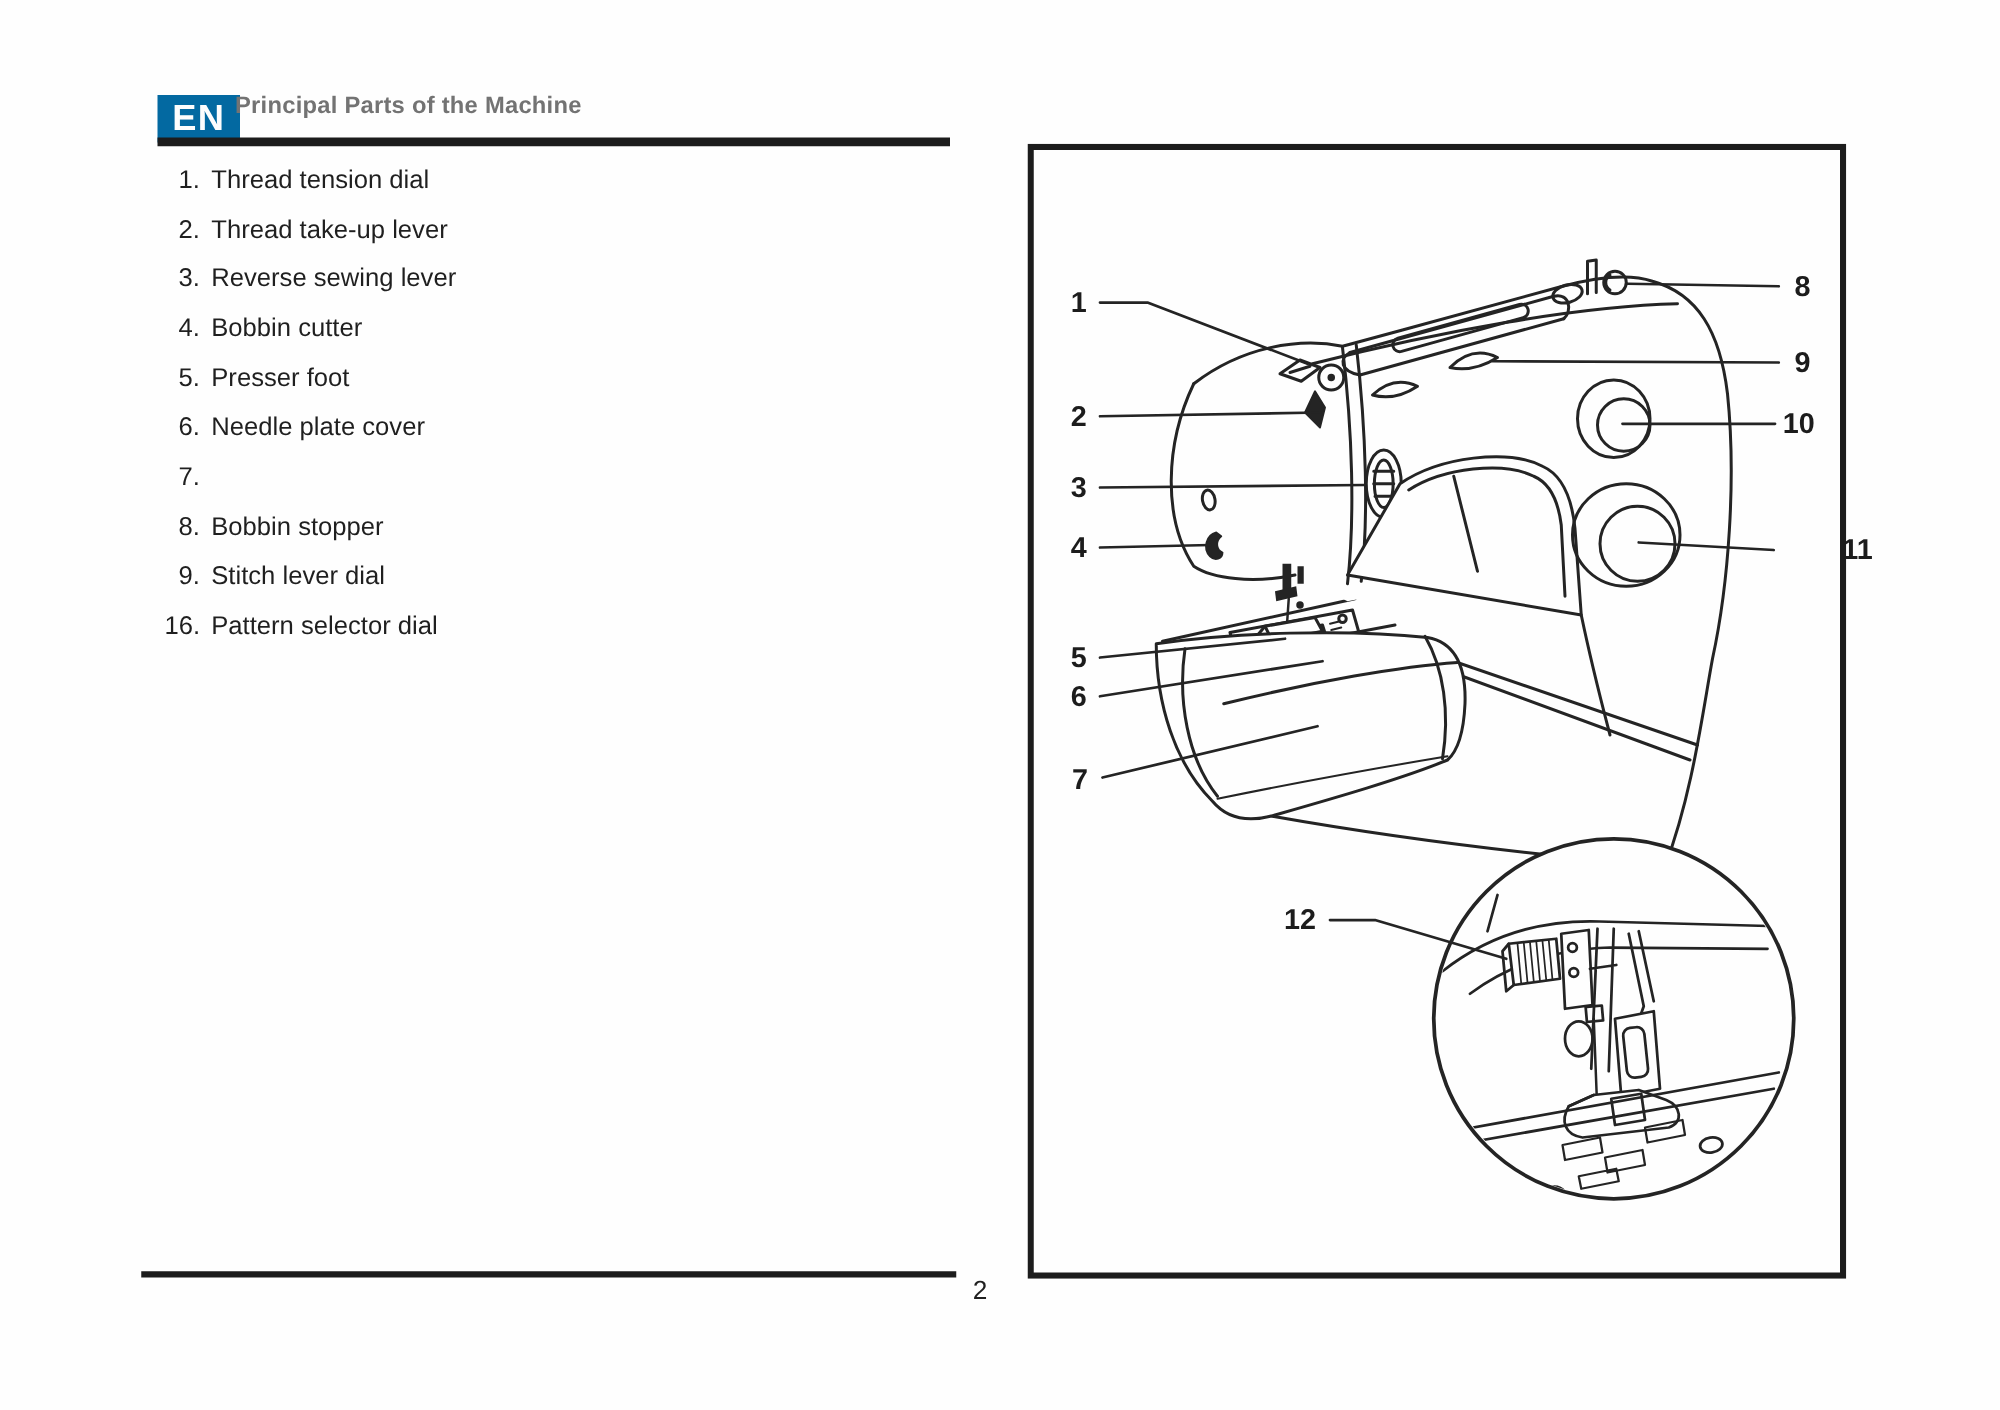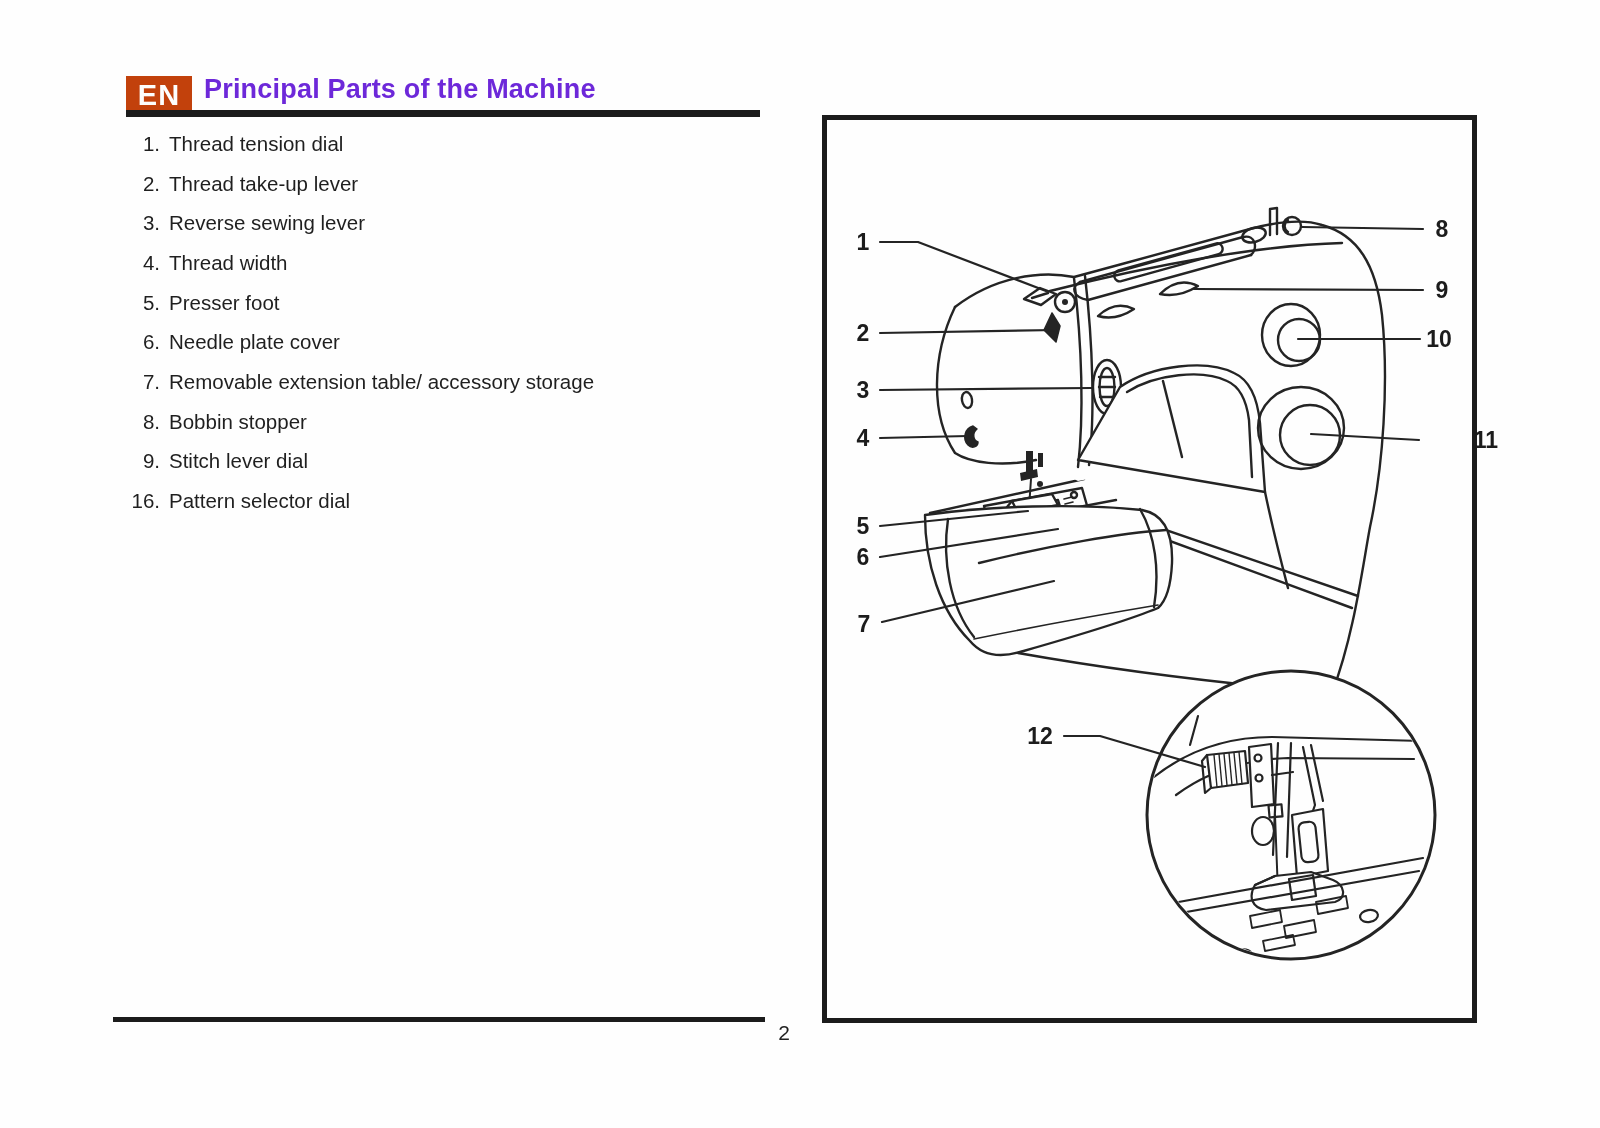--- a/index.html
+++ b/index.html
@@ -11,31 +11,31 @@
     background: #fefefe;
     font-family: "Liberation Sans", sans-serif;
     color: #1f1f1f;
     overflow: hidden;
   }
   
   .lang-badge {
     position: absolute;
     left: 126px; top: 76px;
     width: 66px; height: 38px;
-    background: #c2410c;
+    background: #0369a1;
     color: #fdfdfd;
     font-size: 29px; font-weight: 700;
     letter-spacing: 1px;
     display: flex; align-items: center; justify-content: center;
   }
   .doc-title {
     position: absolute;
-    left: 204px; top: 74px;
-    font-size: 27px; font-weight: 700;
-    color: #6d28d9;
+    left: 188px; top: 74px;
+    font-size: 19px; font-weight: 700;
+    color: #737373;
     letter-spacing: 0.2px;
     white-space: nowrap;
   }
   .title-rule {
     position: absolute;
     left: 126px; top: 110px;
     width: 634px; height: 7px;
     background: #1c1c1c;
   }
   
@@ -105,33 +105,32 @@
     <li>
         <span class="part-num">2.</span>
         <span class="part-label">Thread take-up lever</span>
       </li>
     <li>
         <span class="part-num">3.</span>
         <span class="part-label">Reverse sewing lever</span>
       </li>
     <li>
         <span class="part-num">4.</span>
-        <span class="part-label">Thread width</span>
+        <span class="part-label">Bobbin cutter</span>
       </li>
     <li>
         <span class="part-num">5.</span>
         <span class="part-label">Presser foot</span>
       </li>
     <li>
         <span class="part-num">6.</span>
         <span class="part-label">Needle plate cover</span>
       </li>
     <li>
         <span class="part-num">7.</span>
-        <span class="part-label">Removable extension table/ accessory storage</span>
       </li>
     <li>
         <span class="part-num">8.</span>
         <span class="part-label">Bobbin stopper</span>
       </li>
     <li>
         <span class="part-num">9.</span>
         <span class="part-label">Stitch lever dial</span>
       </li>
     <li>

